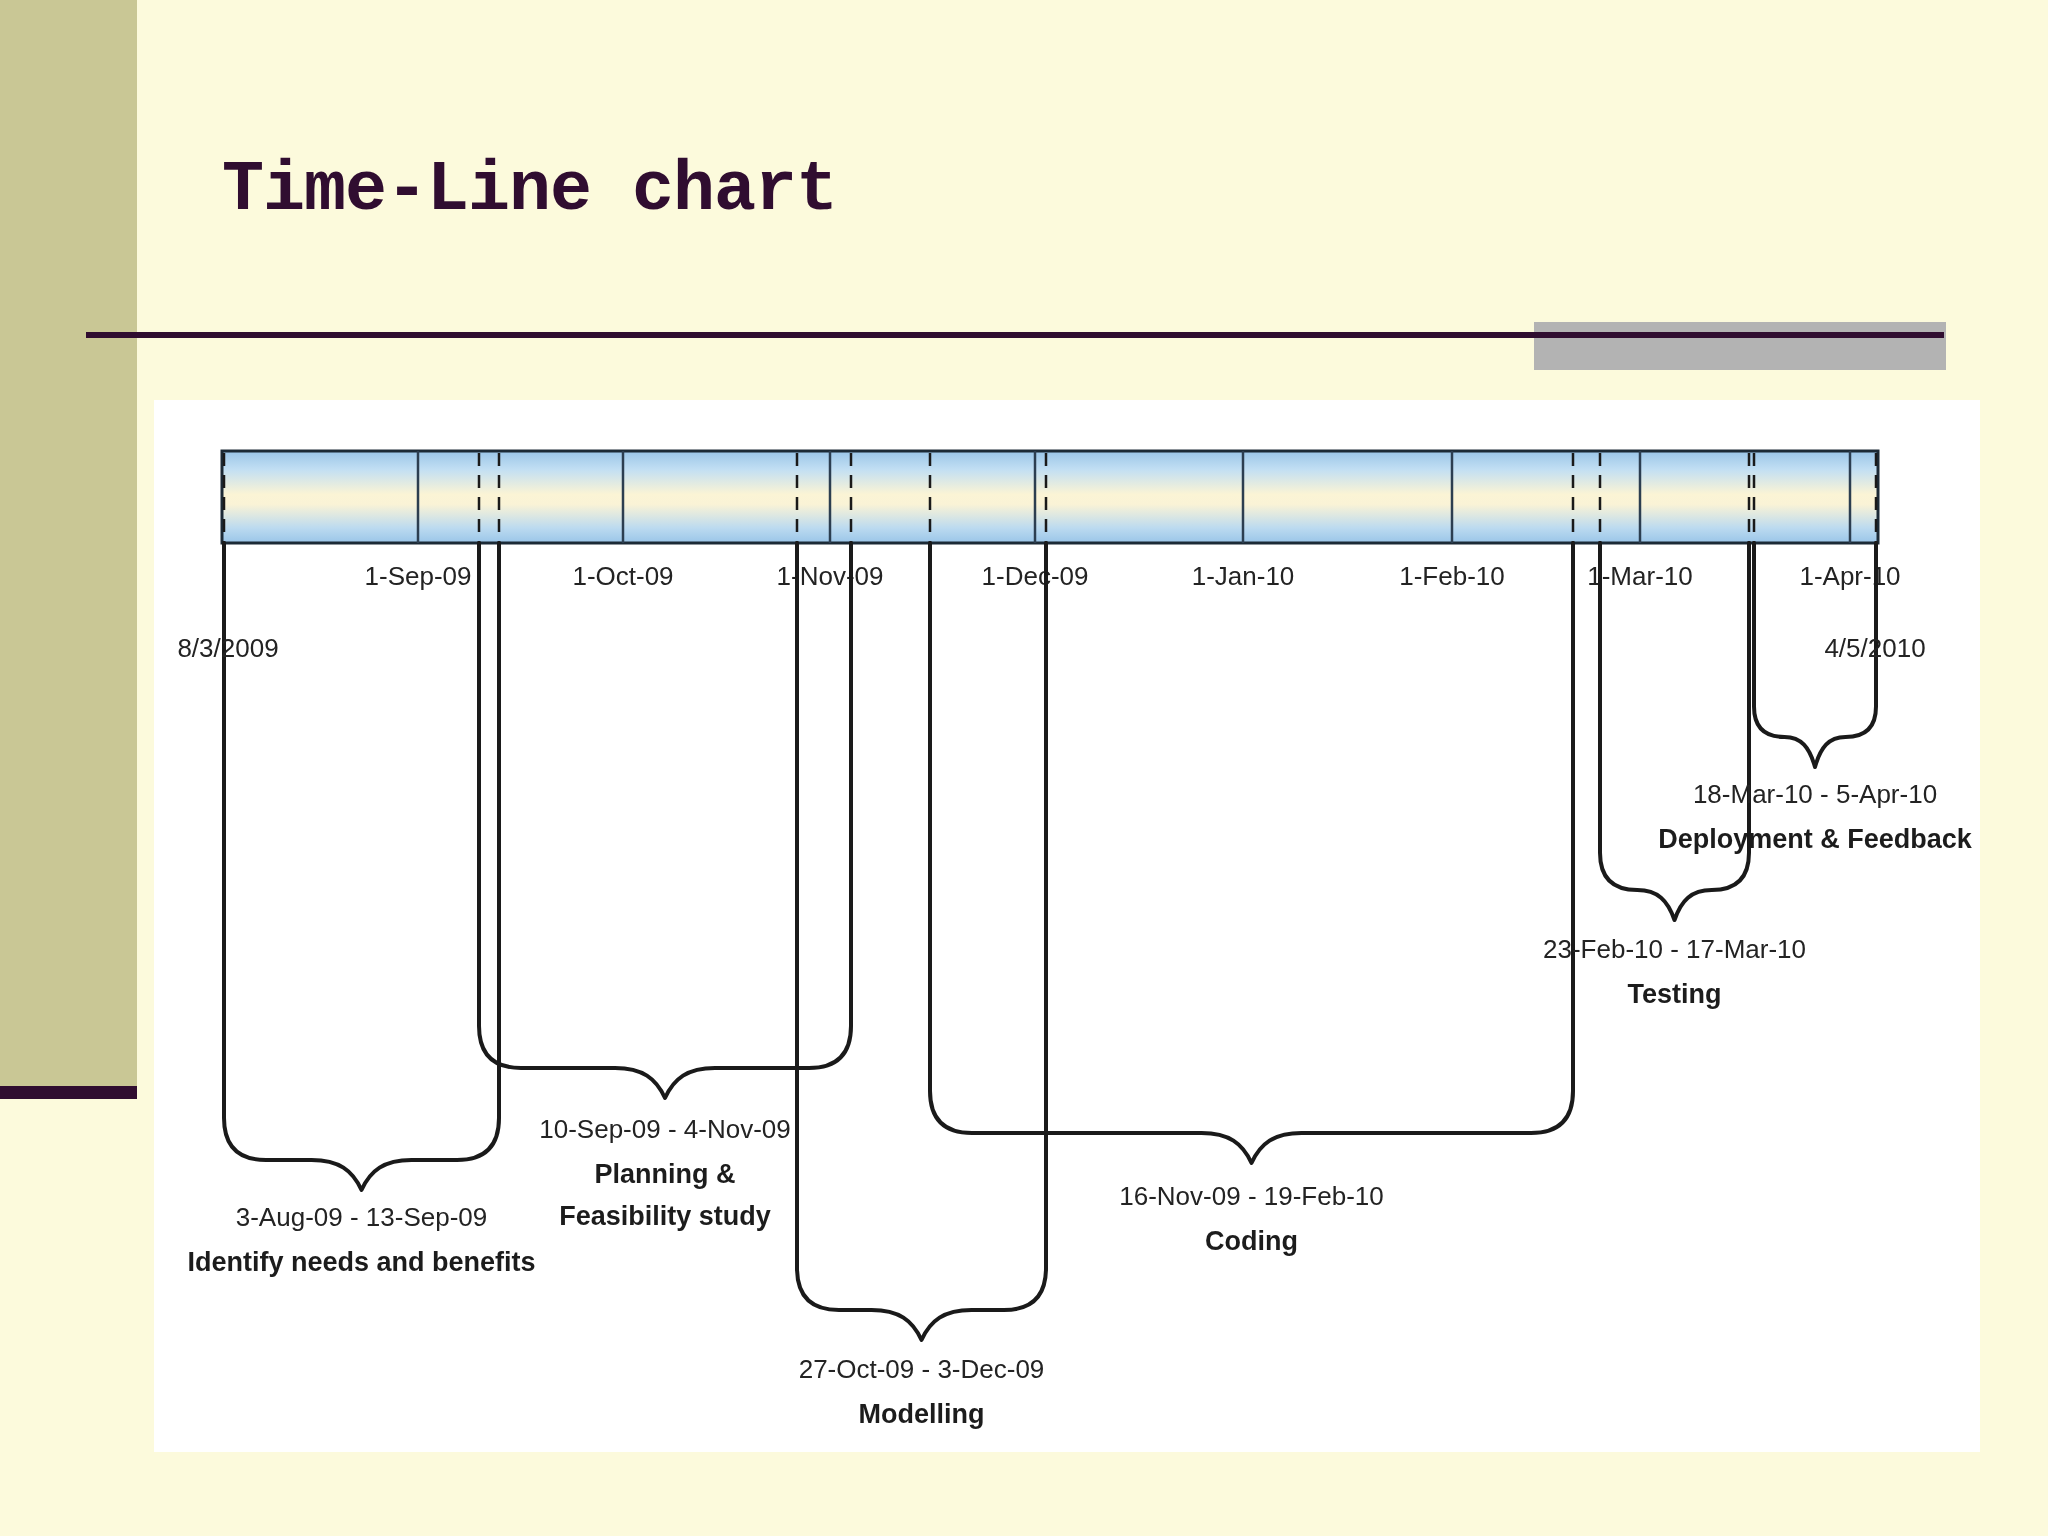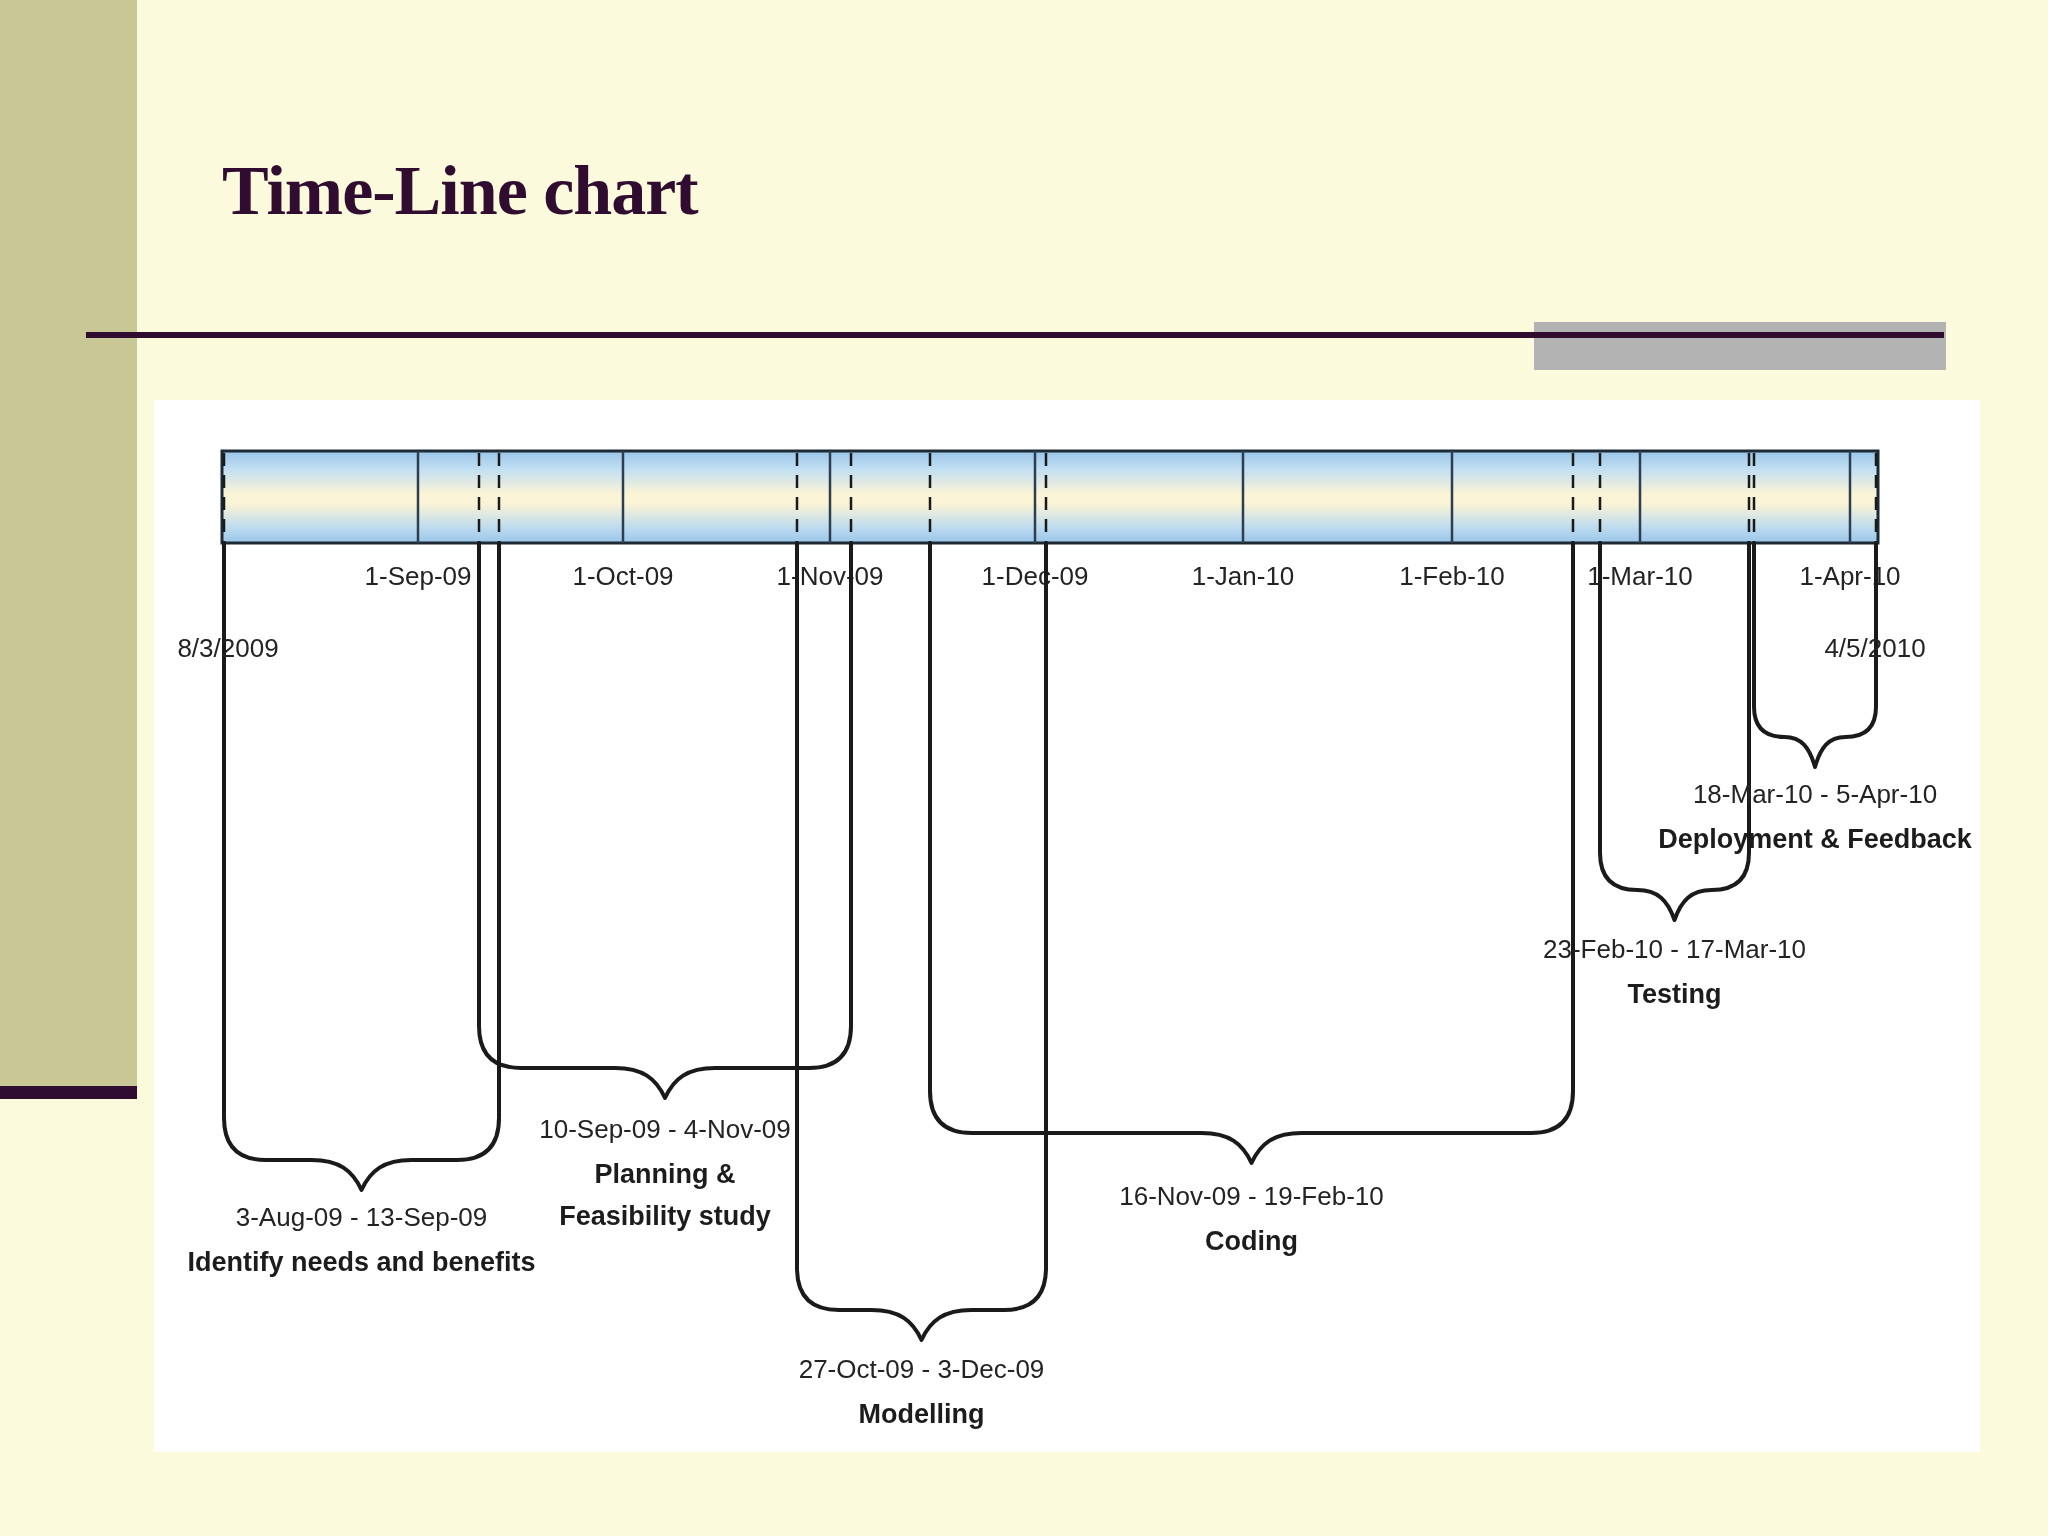--- a/index.html
+++ b/index.html
@@ -1,20 +1,20 @@
 <!DOCTYPE html>
 <html><head>
 <meta charset="utf-8">
 <style>
   html,body{margin:0;padding:0;width:2048px;height:1536px;background:#fcfadc;overflow:hidden}
   .slide{position:relative;width:2048px;height:1536px;background:#fcfadc;font-family:"Liberation Sans",sans-serif}
   .accent-bar{position:absolute;left:0;top:0;width:137px;height:1086px;background:#c9c795}
   .accent-bar-footer{position:absolute;left:0;top:1086px;width:137px;height:13px;background:#300d30}
   .title{position:absolute;left:222px;top:152px;margin:0;font-weight:bold;font-size:70px;line-height:1.1;
-         color:#300d30;letter-spacing:-1px;font-family:Liberation Serif, serif}
+         color:#300d30;letter-spacing:-1px;font-family:Liberation Mono, monospace}
   .rule-highlight{position:absolute;left:1534px;top:322px;width:412px;height:48px;background:#b3b3b3}
   .rule{position:absolute;left:86px;top:332px;width:1858px;height:6px;background:#300d30}
   .panel{position:absolute;left:154px;top:400px;width:1826px;height:1052px;background:#ffffff}
   #chart-svg{position:absolute;left:0;top:0}
   .lbl{font-family:"Liberation Sans",sans-serif;font-size:26px;fill:#232323}
   .bold{font-weight:bold;font-size:27px;fill:#1c1c1c}
 </style>
 </head>
 <body>
 

